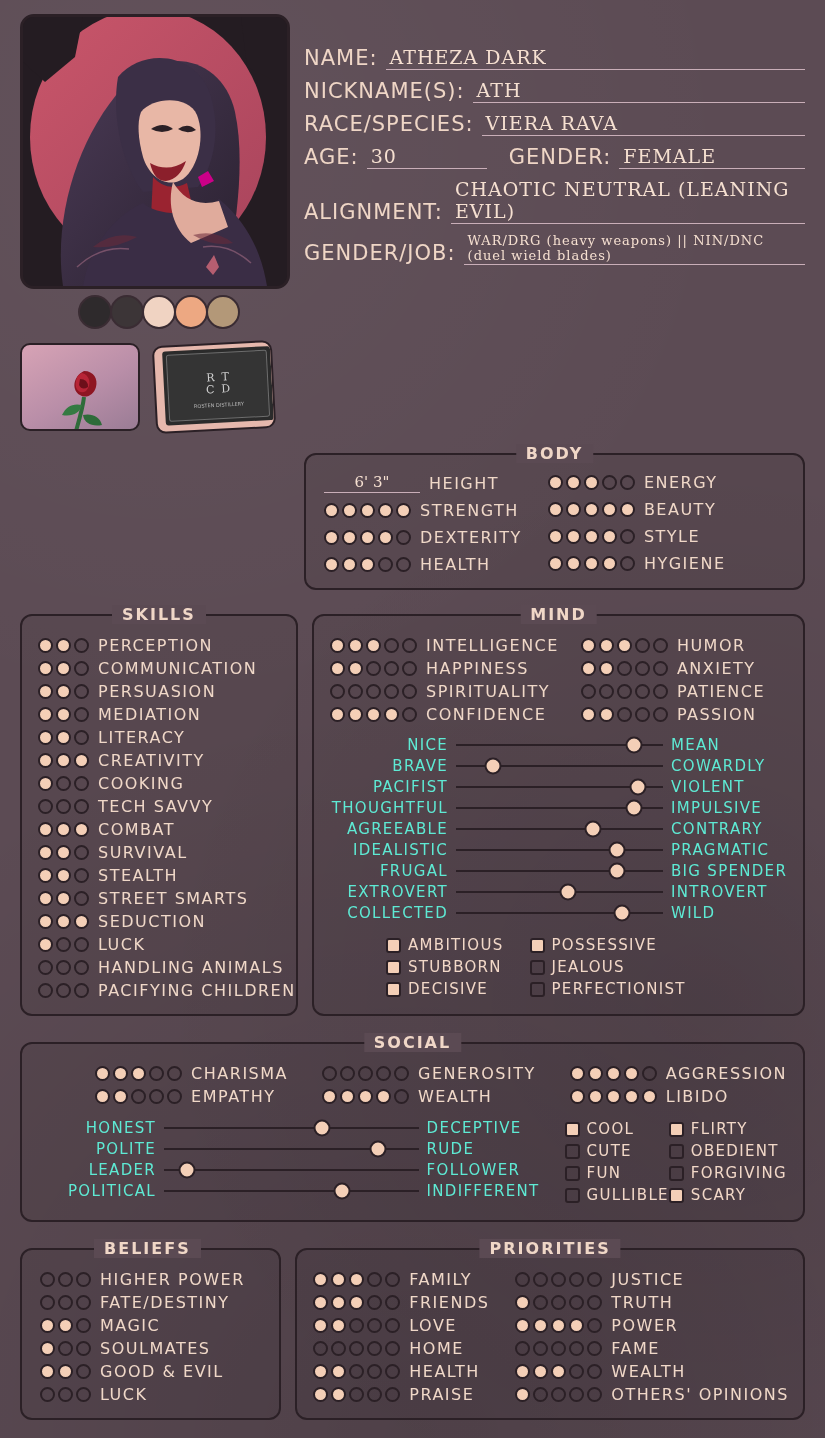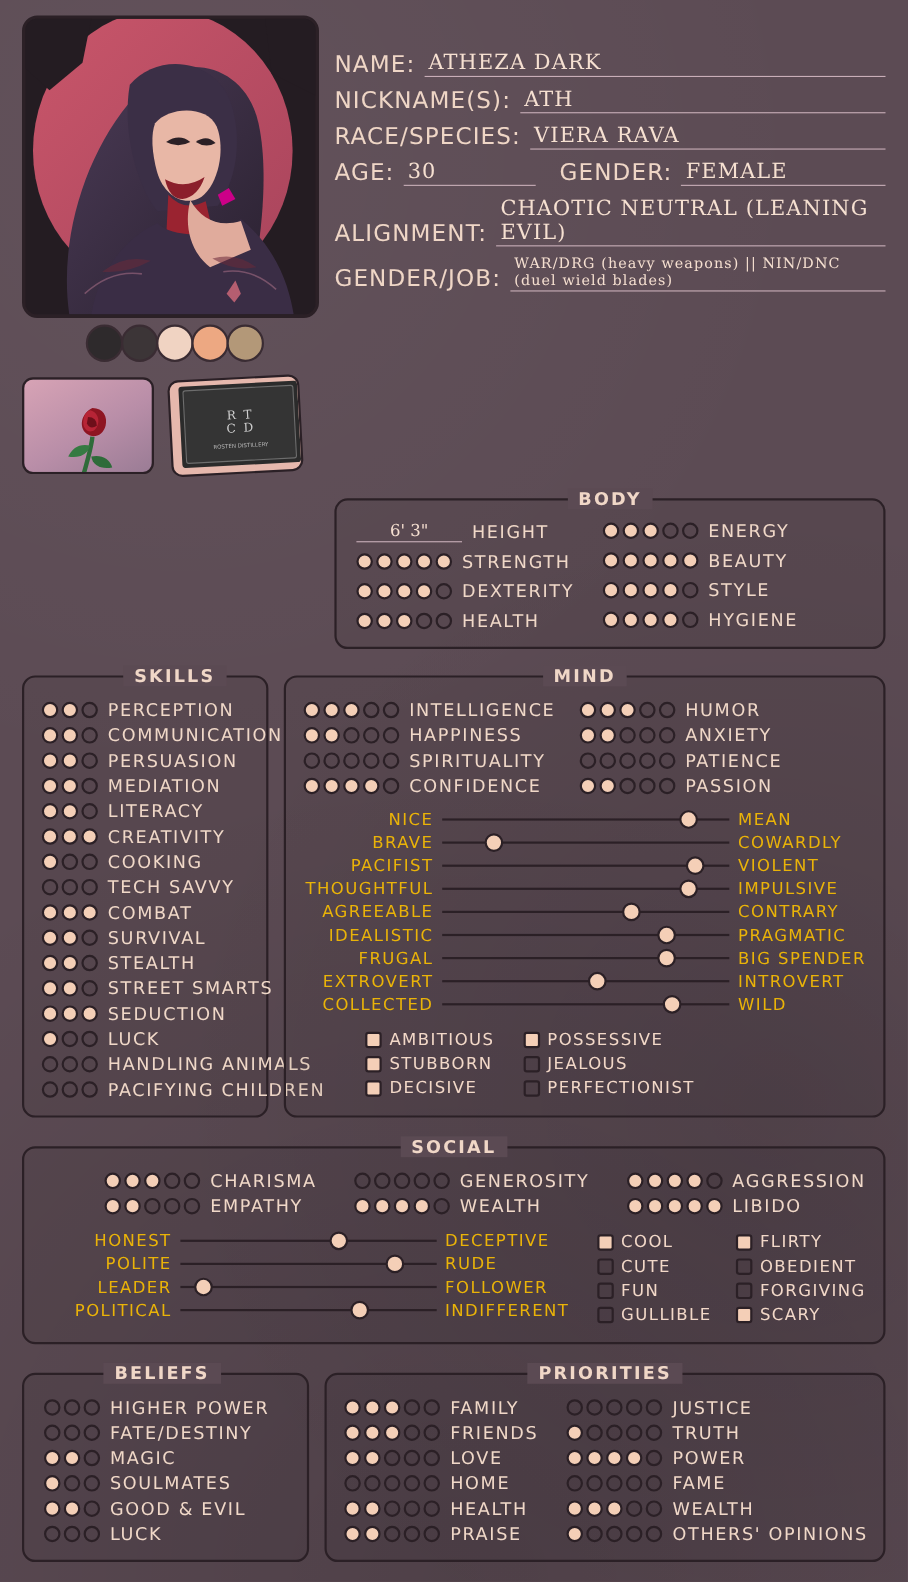--- a/index.html
+++ b/index.html
@@ -84,21 +84,21 @@
   .stat { display:flex; align-items:center; gap:9px; margin:4px 0; }
   .stat .name { font-size:16px; letter-spacing:1.5px; color:#f0d8c8; white-space:nowrap; }
   .stat .blank {
     border-bottom:1.5px solid #c9aeb8; width:96px; font-size:15px; text-align:center;
     font-family:"DejaVu Serif", serif; color:#f6e0d1; padding-bottom:1px;
   }
 
   
   .slider-row { display:flex; align-items:center; gap:8px; margin:3px 0; }
   .slider-row .left, .slider-row .right {
-    font-size:15px; letter-spacing:1.3px; white-space:nowrap; color:#eab308;
+    font-size:15px; letter-spacing:1.3px; white-space:nowrap; color:#5eead4;
   }
   .slider-row .left { width:118px; text-align:right; }
   .slider-row .right { width:118px; text-align:left; }
   .track { flex:1; height:18px; position:relative; }
   .track:before {
     content:""; position:absolute; left:0; right:0; top:50%;
     height:2px; background:#2b2026; transform:translateY(-50%);
   }
   .knob {
     position:absolute; top:50%; width:17px; height:17px; border-radius:50%;
@@ -109,21 +109,21 @@
   .cbrow { display:flex; align-items:center; gap:7px; margin:4px 0; }
   .cb { width:15px; height:15px; border:2px solid #2b2026; border-radius:3px; }
   .cb.on { background:#f4cfb7; }
   .cblbl { font-size:15px; letter-spacing:1.3px; }
 
   
   .row { display:flex; gap:14px; }
   .mt { margin-top:20px; }
 
   #body-box { flex:1; padding:14px 18px 10px 18px; }
-  #skills-box { width:224px; padding:16px 30px 10px 16px; }
+  #skills-box { width:278px; padding:16px 30px 10px 16px; }
   #mind-box { flex:1; padding:16px 14px 10px 16px; }
   #social-box { padding:16px 16px 12px 16px; }
   #beliefs-box { width:288px; padding:16px 14px 10px 18px; }
   #priorities-box { flex:1; padding:16px 14px 10px 16px; }
   .stats-col { display:flex; flex-direction:column; }
 </style>
 </head>
 <body>
 
 <div class="bg-tex"></div>
@@ -732,21 +732,21 @@
             <span class="right">FOLLOWER</span>
           </div>
           <div class="slider-row">
             <span class="left">POLITICAL</span>
             <span class="track">
               <span class="knob" style="left:70%"></span>
             </span>
             <span class="right">INDIFFERENT</span>
           </div>
         </div>
-      <div style="display:flex; gap:22px;">
+      <div style="display:flex; ">
         <div>
             <div class="cbrow">
               <span class="cb on"></span>
               <span class="cblbl">COOL</span>
             </div>
             <div class="cbrow">
               <span class="cb "></span>
               <span class="cblbl">CUTE</span>
             </div>
             <div class="cbrow">

